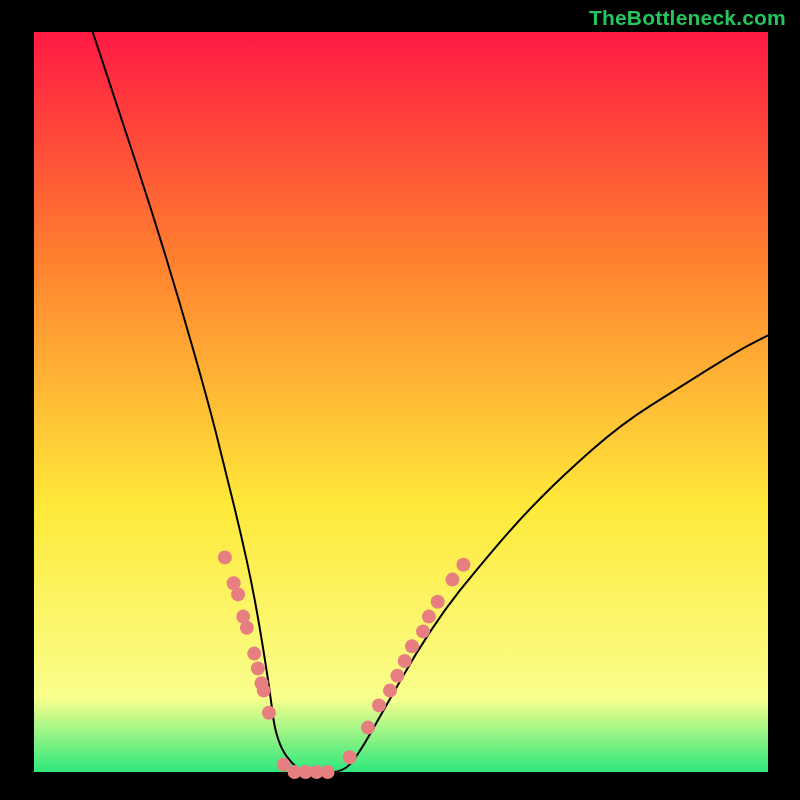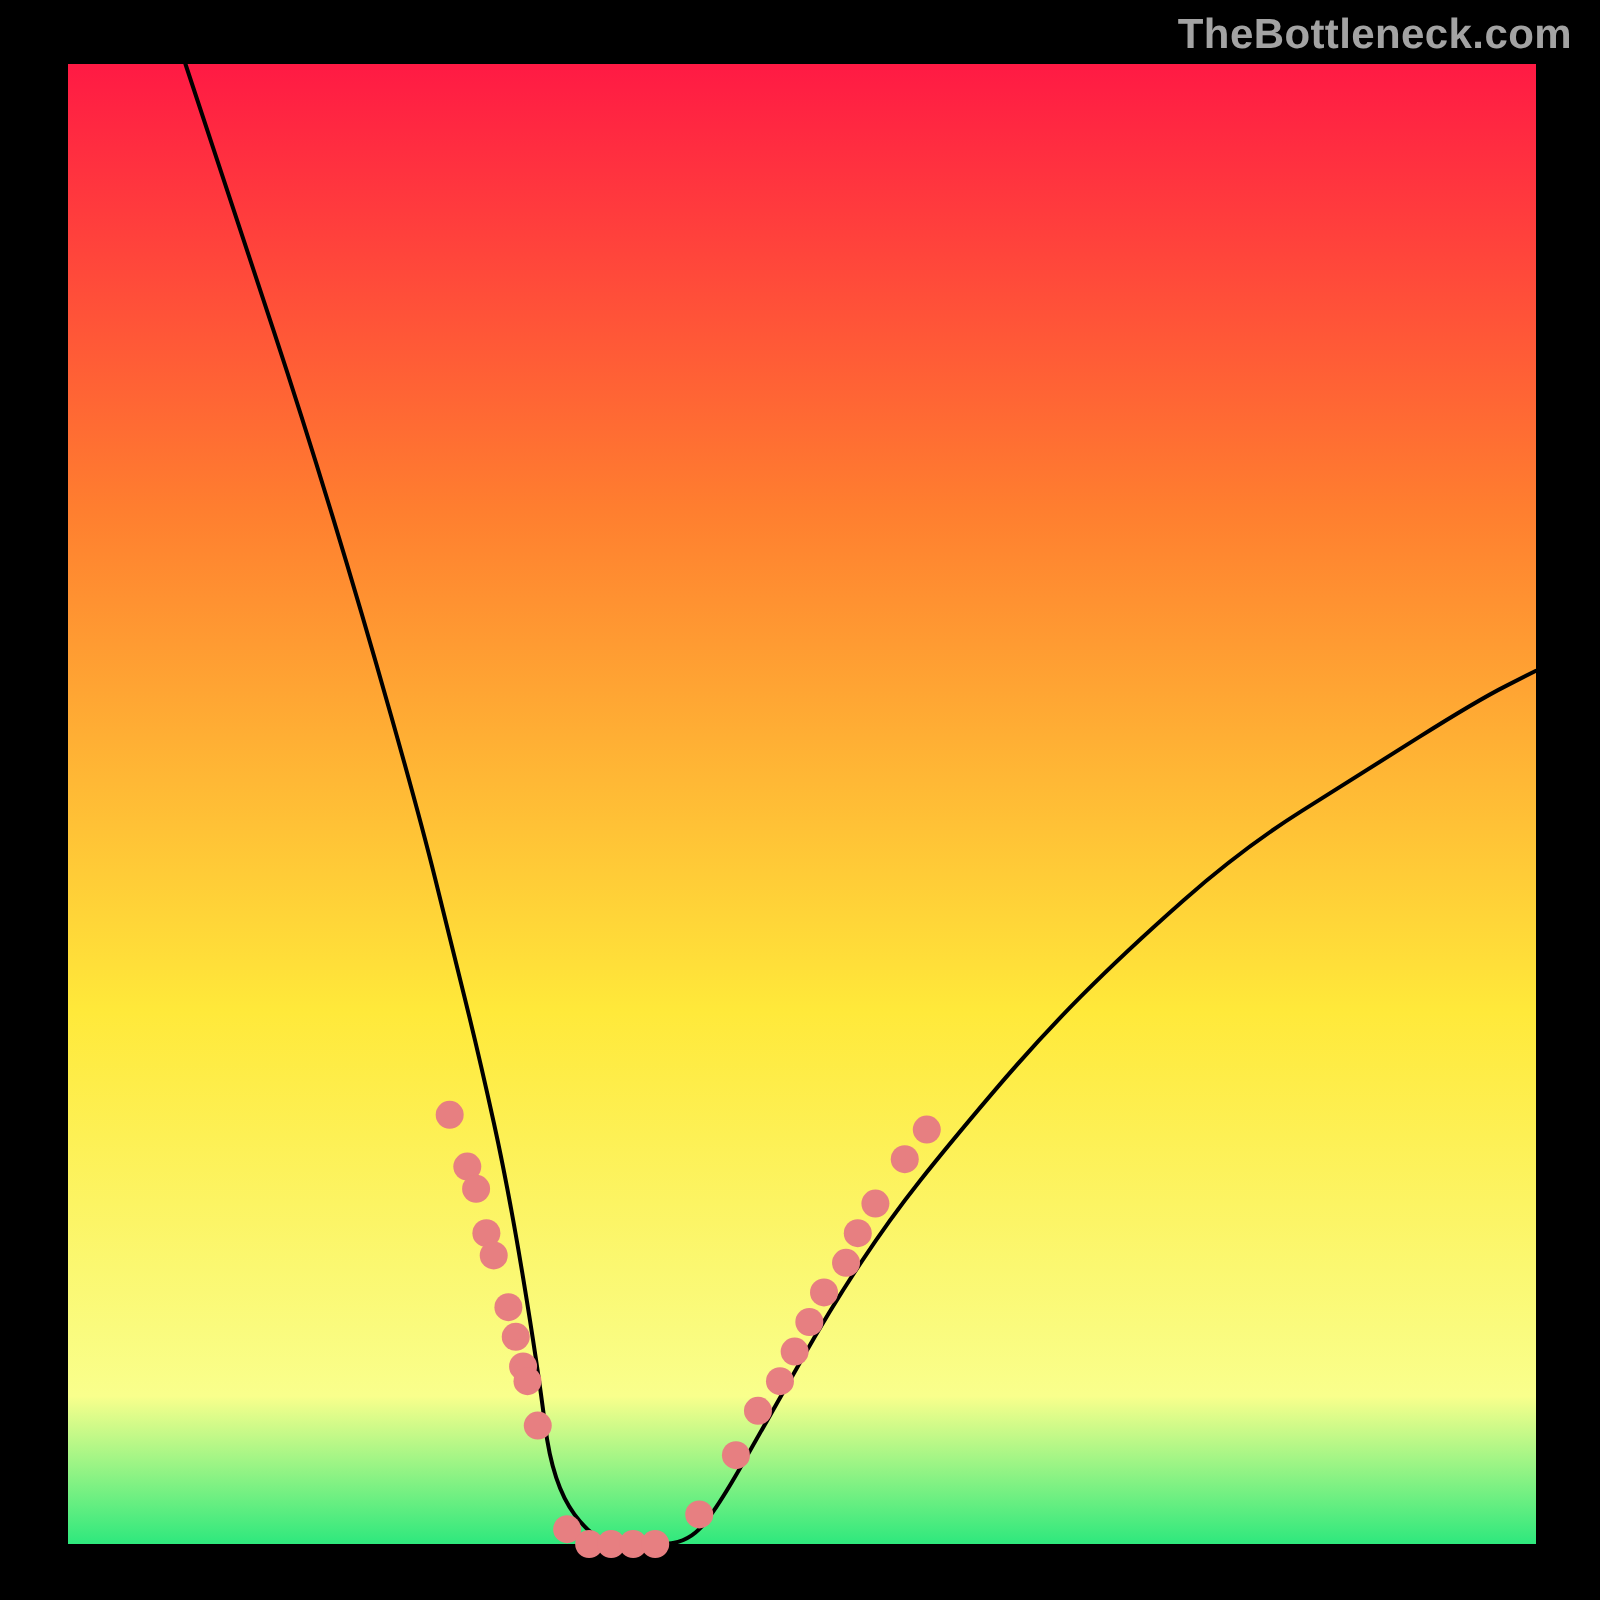--- a/index.html
+++ b/index.html
@@ -15,21 +15,21 @@
     width: 800px;
     height: 800px;
   }
   .watermark {
     position: absolute;
     top: 6px;
     right: 14px;
     font-family: Arial, Helvetica, sans-serif;
     font-size: 21px;
     font-weight: 600;
-    color: #a3a3a3;
+    color: #22c55e;
     letter-spacing: 0.2px;
     z-index: 30;
   }
   svg {
     display: block;
   }
 </style>
 </head>
 <body>
 

